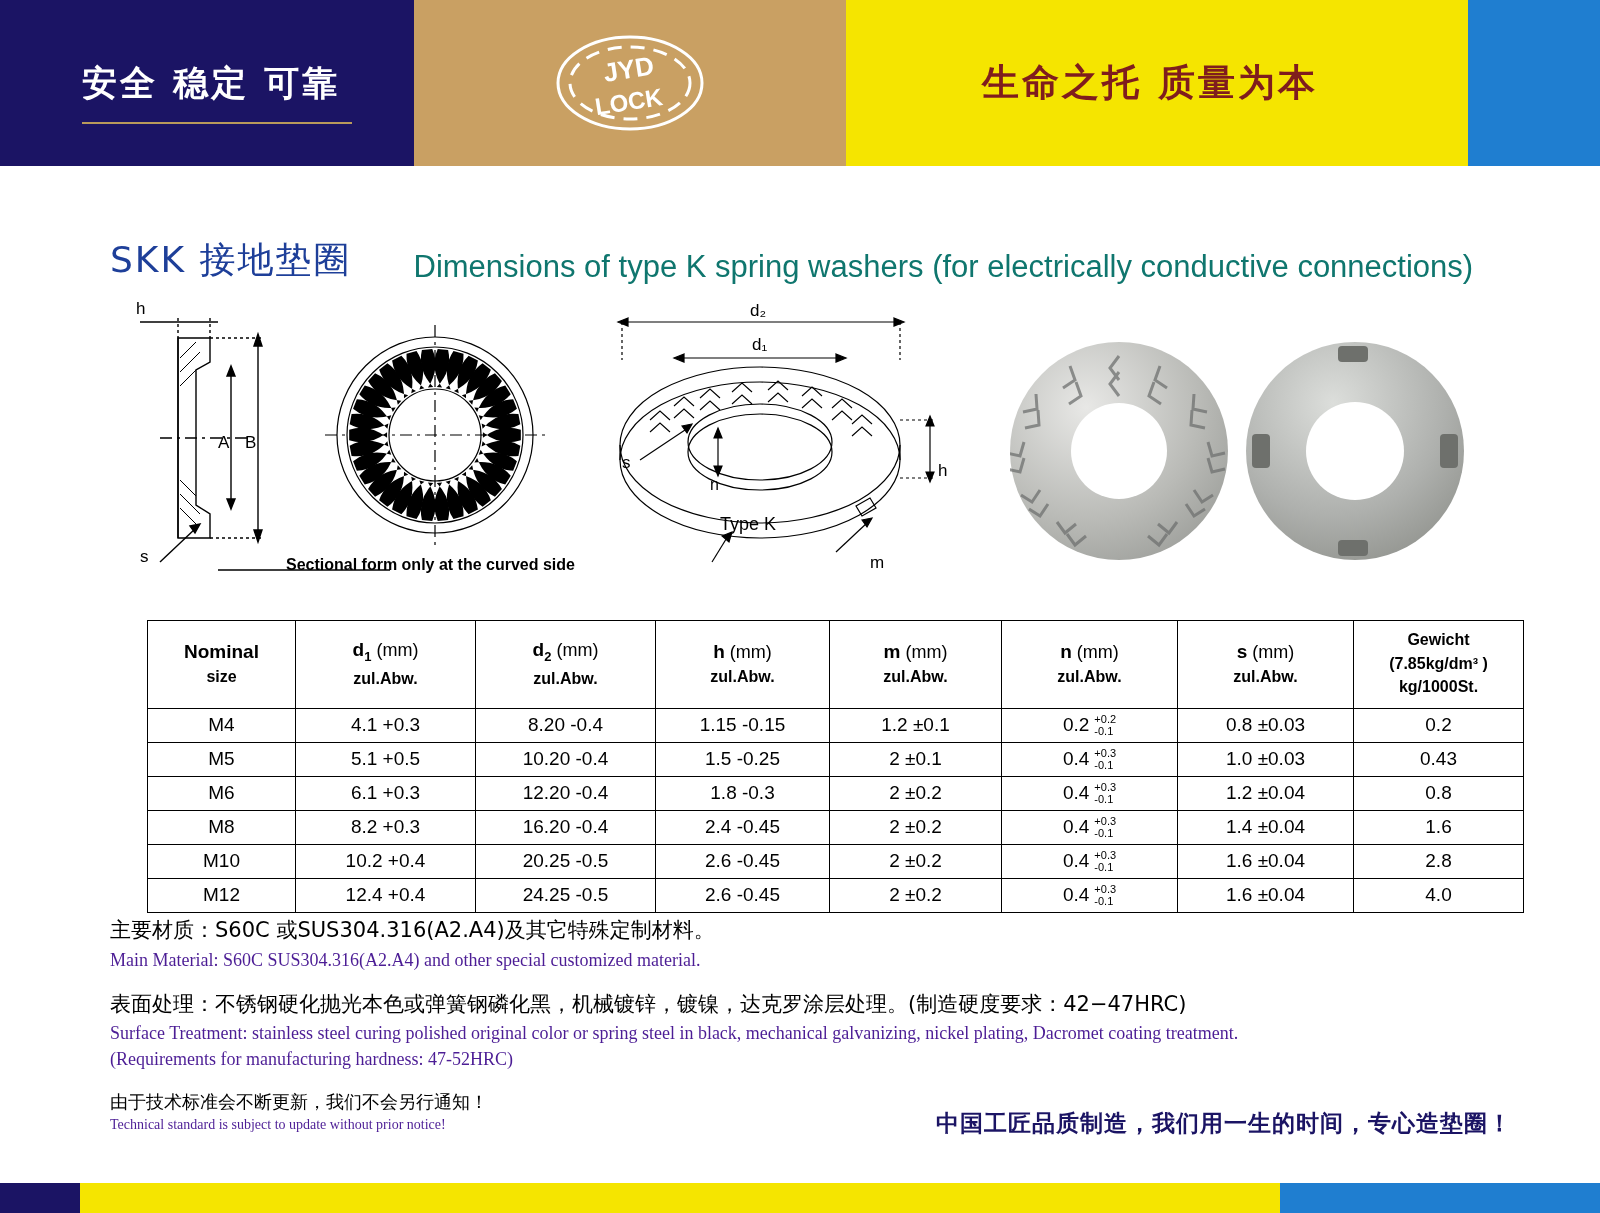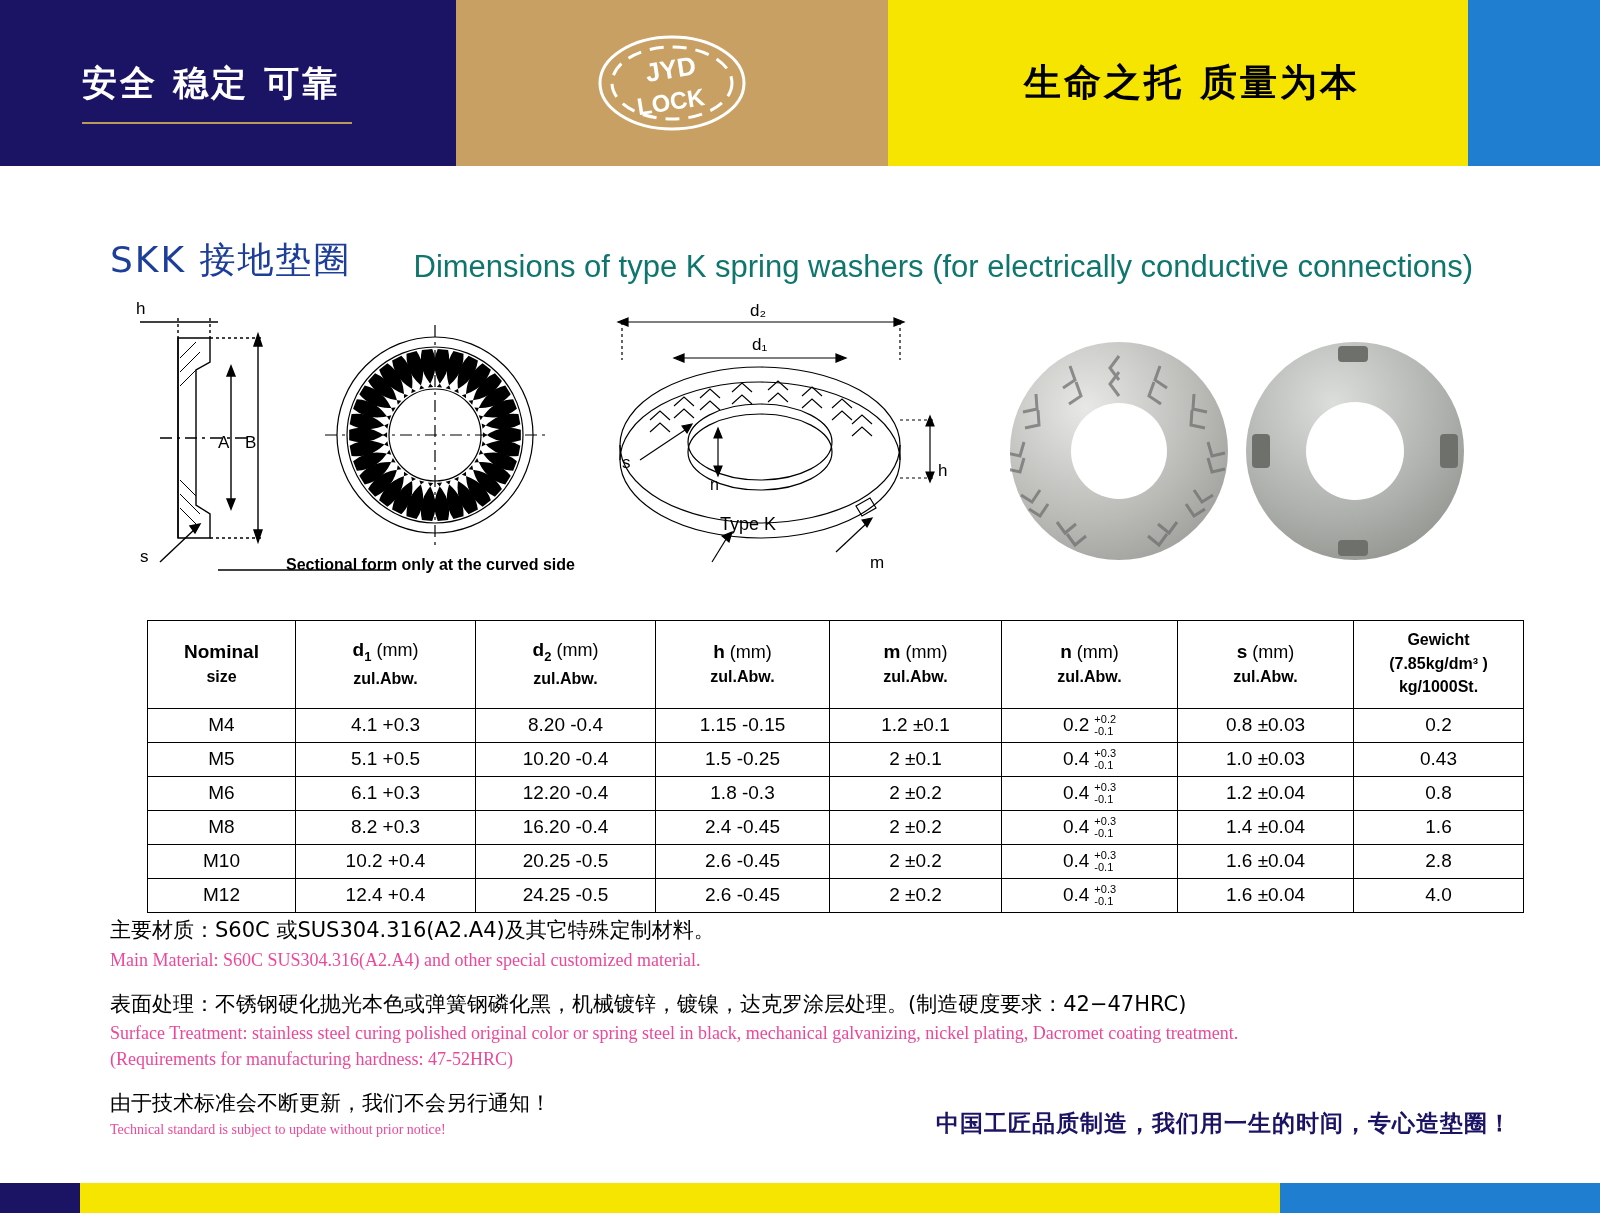--- a/index.html
+++ b/index.html
@@ -16,21 +16,21 @@
   }
 
   
   .header {
     position: absolute;
     left: 0; top: 0;
     width: 1600px; height: 166px;
     display: flex;
   }
   .hdr-left {
-    width: 456px;
+    width: 414px;
     background: #1b1464;
     display: flex;
     align-items: center;
     position: relative;
   }
   .hdr-left-text {
     color: #ffffff;
     font-size: 35px;
     font-weight: bold;
     letter-spacing: 3px;
@@ -57,21 +57,21 @@
     position: relative;
   }
   .hdr-right {
     flex: 1;
     background: #f5e500;
     display: flex;
     align-items: center;
     position: relative;
   }
   .hdr-right-text {
-    color: #000000;
+    color: #7f1d1d;
     font-size: 37px;
     font-weight: bold;
     letter-spacing: 3px;
     margin-left: 136px;
     font-family: "DejaVu Sans", sans-serif;
   }
   .hdr-blue-strip {
     position: absolute;
     right: 0; top: 0;
     width: 132px; height: 166px;
@@ -169,31 +169,31 @@
     width: 1400px;
   }
   .note-cn {
     font-size: 21px;
     color: #000;
     font-family: "DejaVu Sans", sans-serif;
     line-height: 1.5;
   }
   .note-en {
     font-size: 18px;
-    color: #ec4899;
+    color: #4c1d95;
     font-family: "Liberation Serif", serif;
     line-height: 1.45;
   }
   .note-block { margin-bottom: 16px; }
 
   .footer-note {
     position: absolute;
     left: 110px; top: 1088px;
   }
-  .footer-note .note-cn { font-size: 21px; text-align: center; }
+  .footer-note .note-cn { font-size: 18px; text-align: center; }
   .footer-note .note-en { font-size: 14px; }
 
   .slogan {
     position: absolute;
     right: 88px; top: 1108px;
     color: #1b1464;
     font-size: 23px;
     font-weight: bold;
     font-family: "DejaVu Sans", sans-serif;
     letter-spacing: 1px;

